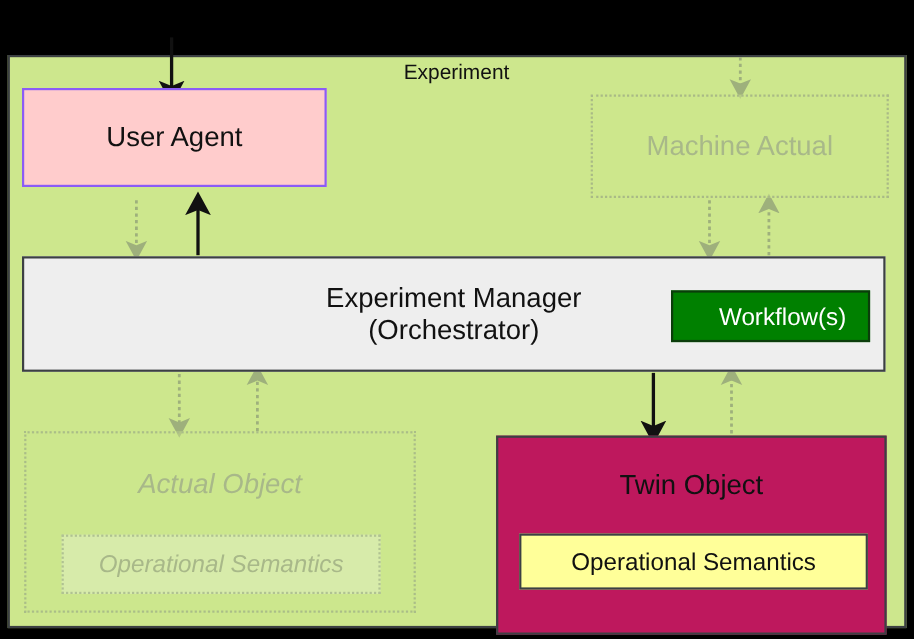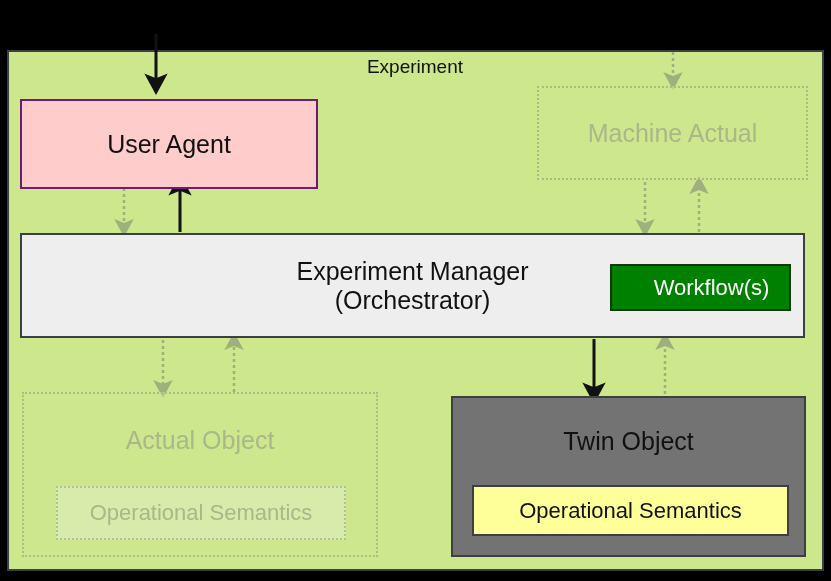--- a/index.html
+++ b/index.html
@@ -56,25 +56,25 @@
   }
 
   .node-label {
     line-height: 1.15;
     white-space: pre-line;
   }
 
   
   .user-agent {
     left: 20px;
-    top: 99px;
-    width: 298px;
+    top: 80px;
+    width: 277px;
     height: 90px;
     background: #ffcccc;
-    border: 2px solid #701a75;
+    border: 2px solid #8b5cf6;
     font-size: 25px;
     color: #111111;
   }
 
   
   .machine-agent {
     left: 537px;
     top: 86px;
     width: 271px;
     height: 94px;
@@ -124,20 +124,21 @@
     left: 22px;
     top: 392px;
     width: 356px;
     height: 165px;
     background: rgba(205, 231, 141, 0.45);
     border: 2px dotted #aabd88;
     font-size: 25px;
     color: #a8b889;
     display: block;
     padding-top: 32px;
+    font-style: italic;
   }
   .actual-object .node-title {
     display: block;
     text-align: center;
     width: 100%;
   }
   .actual-object .semantics-box {
     position: absolute;
     left: 32px;
     top: 92px;
@@ -151,22 +152,22 @@
     justify-content: center;
     font-size: 22px;
     color: #a8b889;
   }
 
   
   .twin-object {
     left: 451px;
     top: 396px;
     width: 355px;
-    height: 161px;
-    background: #737373;
+    height: 181px;
+    background: #be185d;
     border: 2px solid #3c4043;
     font-size: 25px;
     color: #111111;
     display: block;
     padding-top: 29px;
   }
   .twin-object .node-title {
     display: block;
     text-align: center;
     width: 100%;

